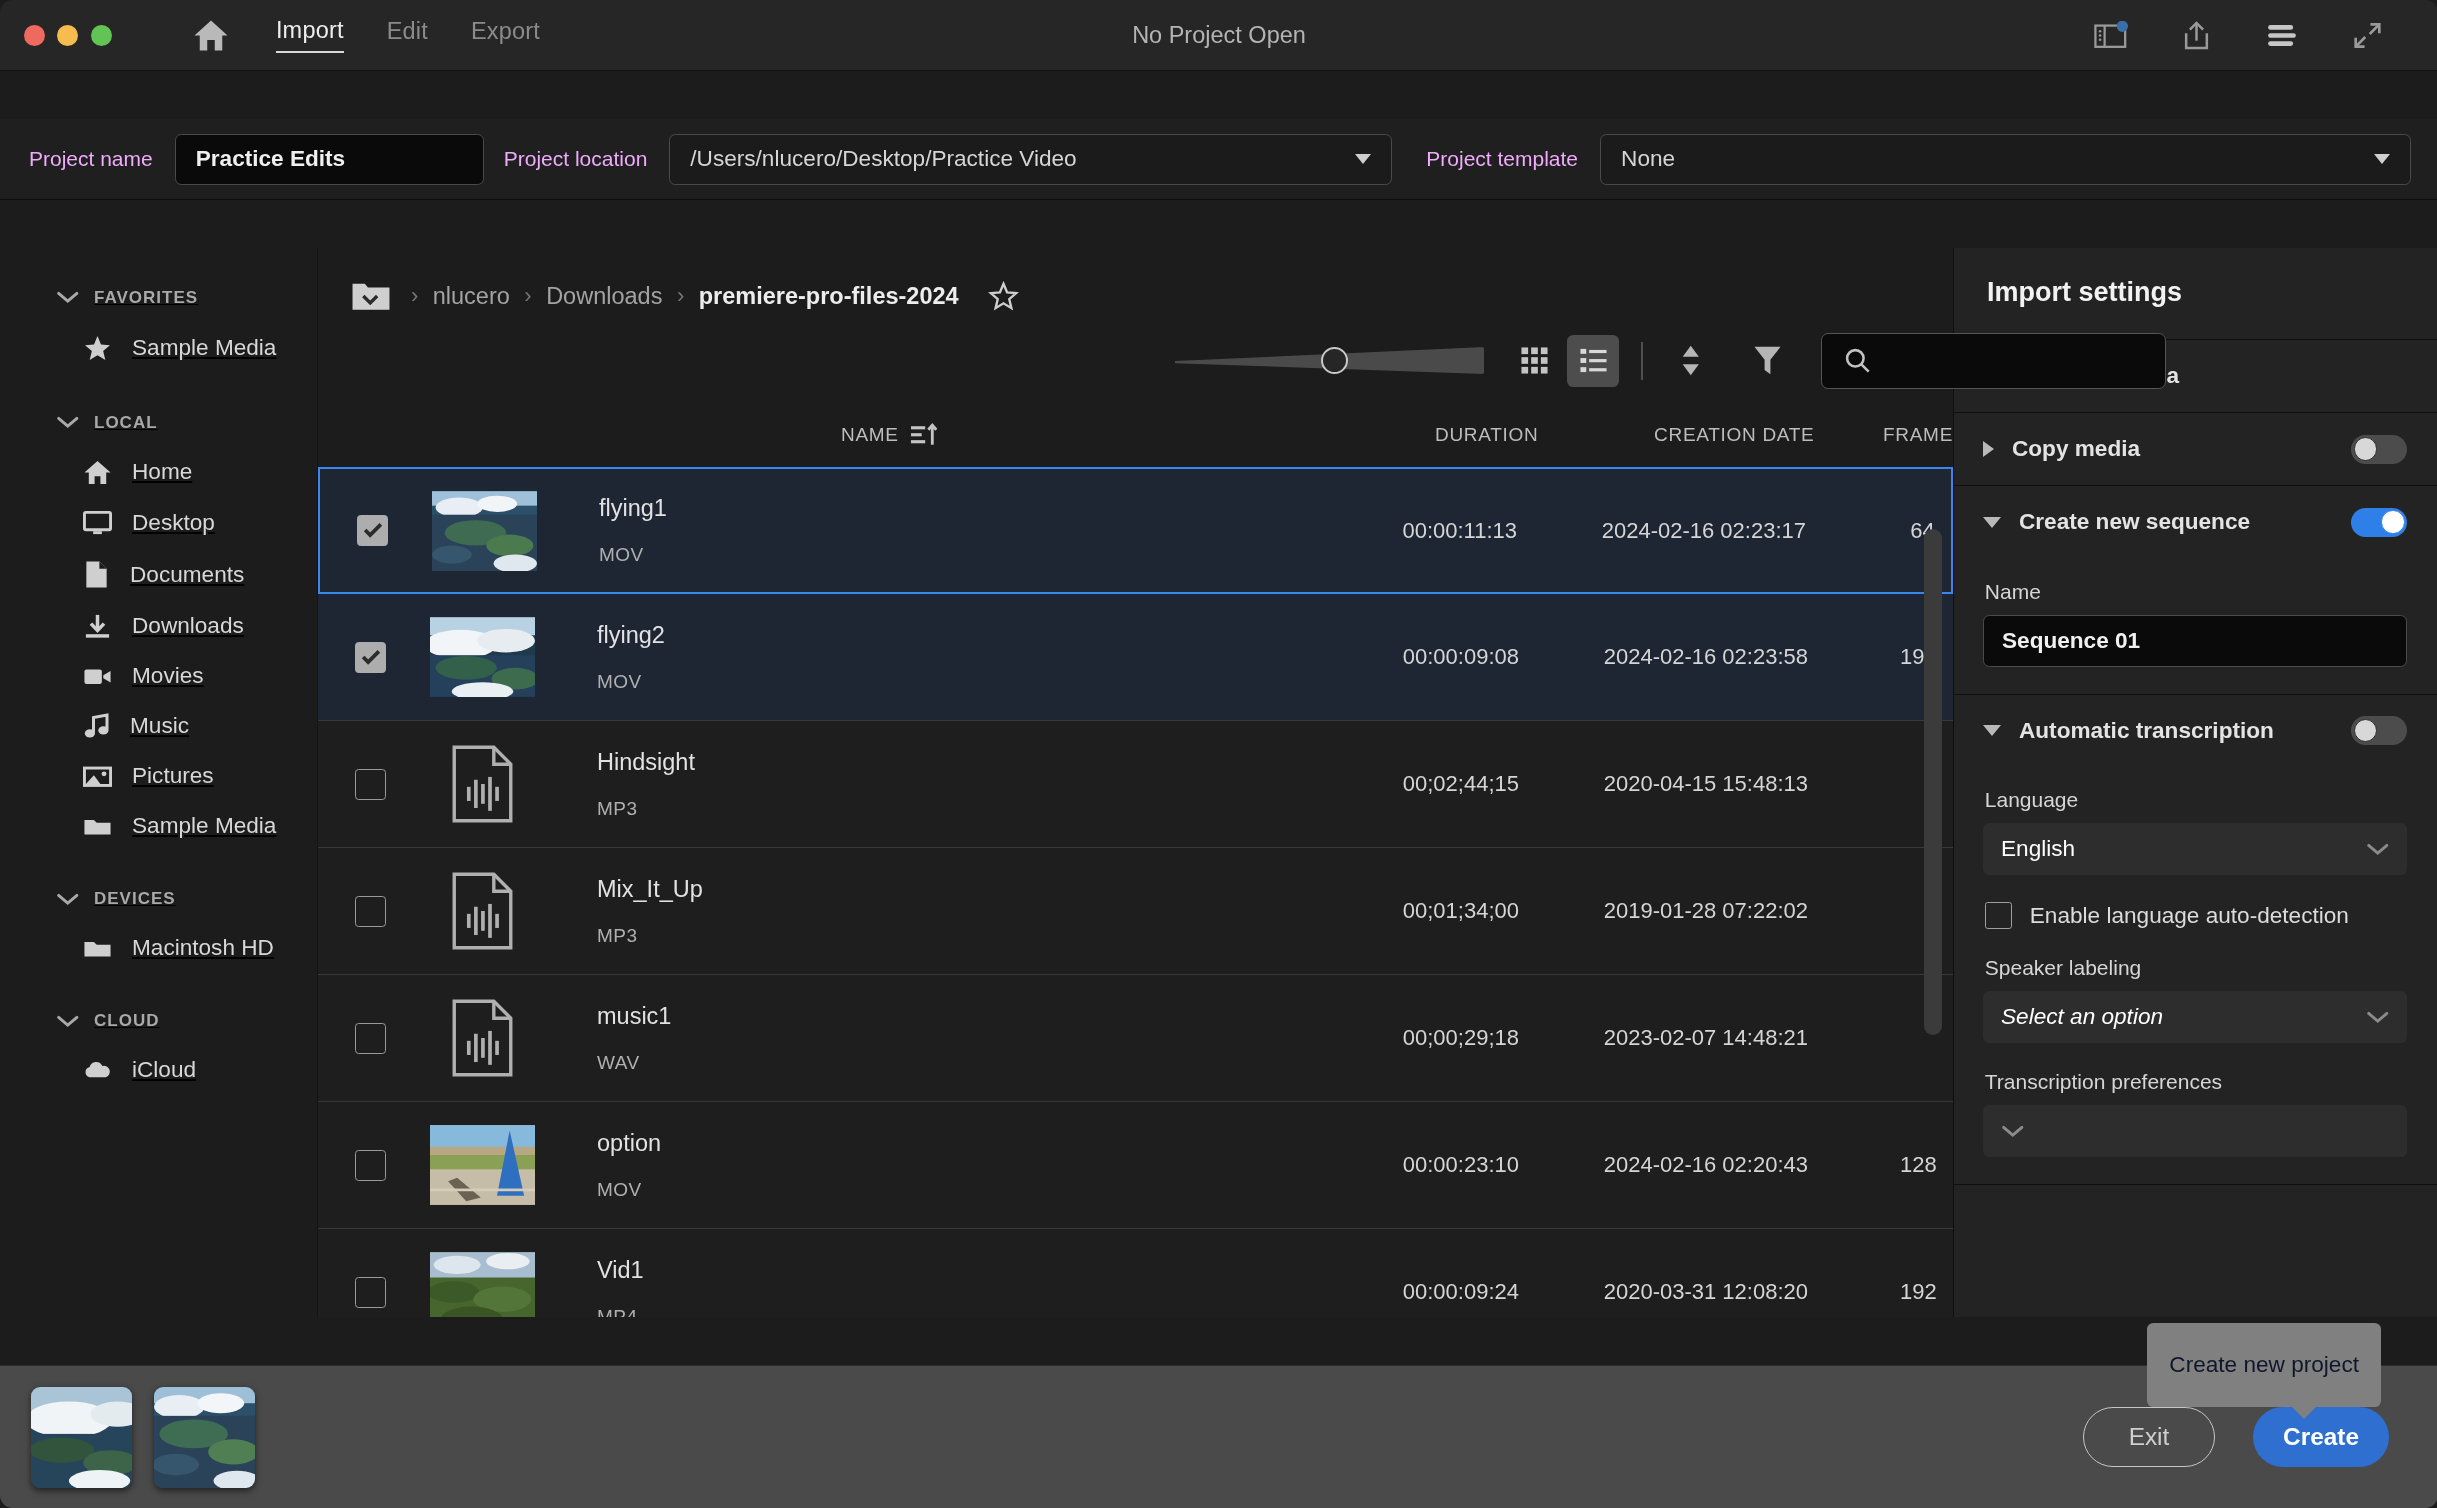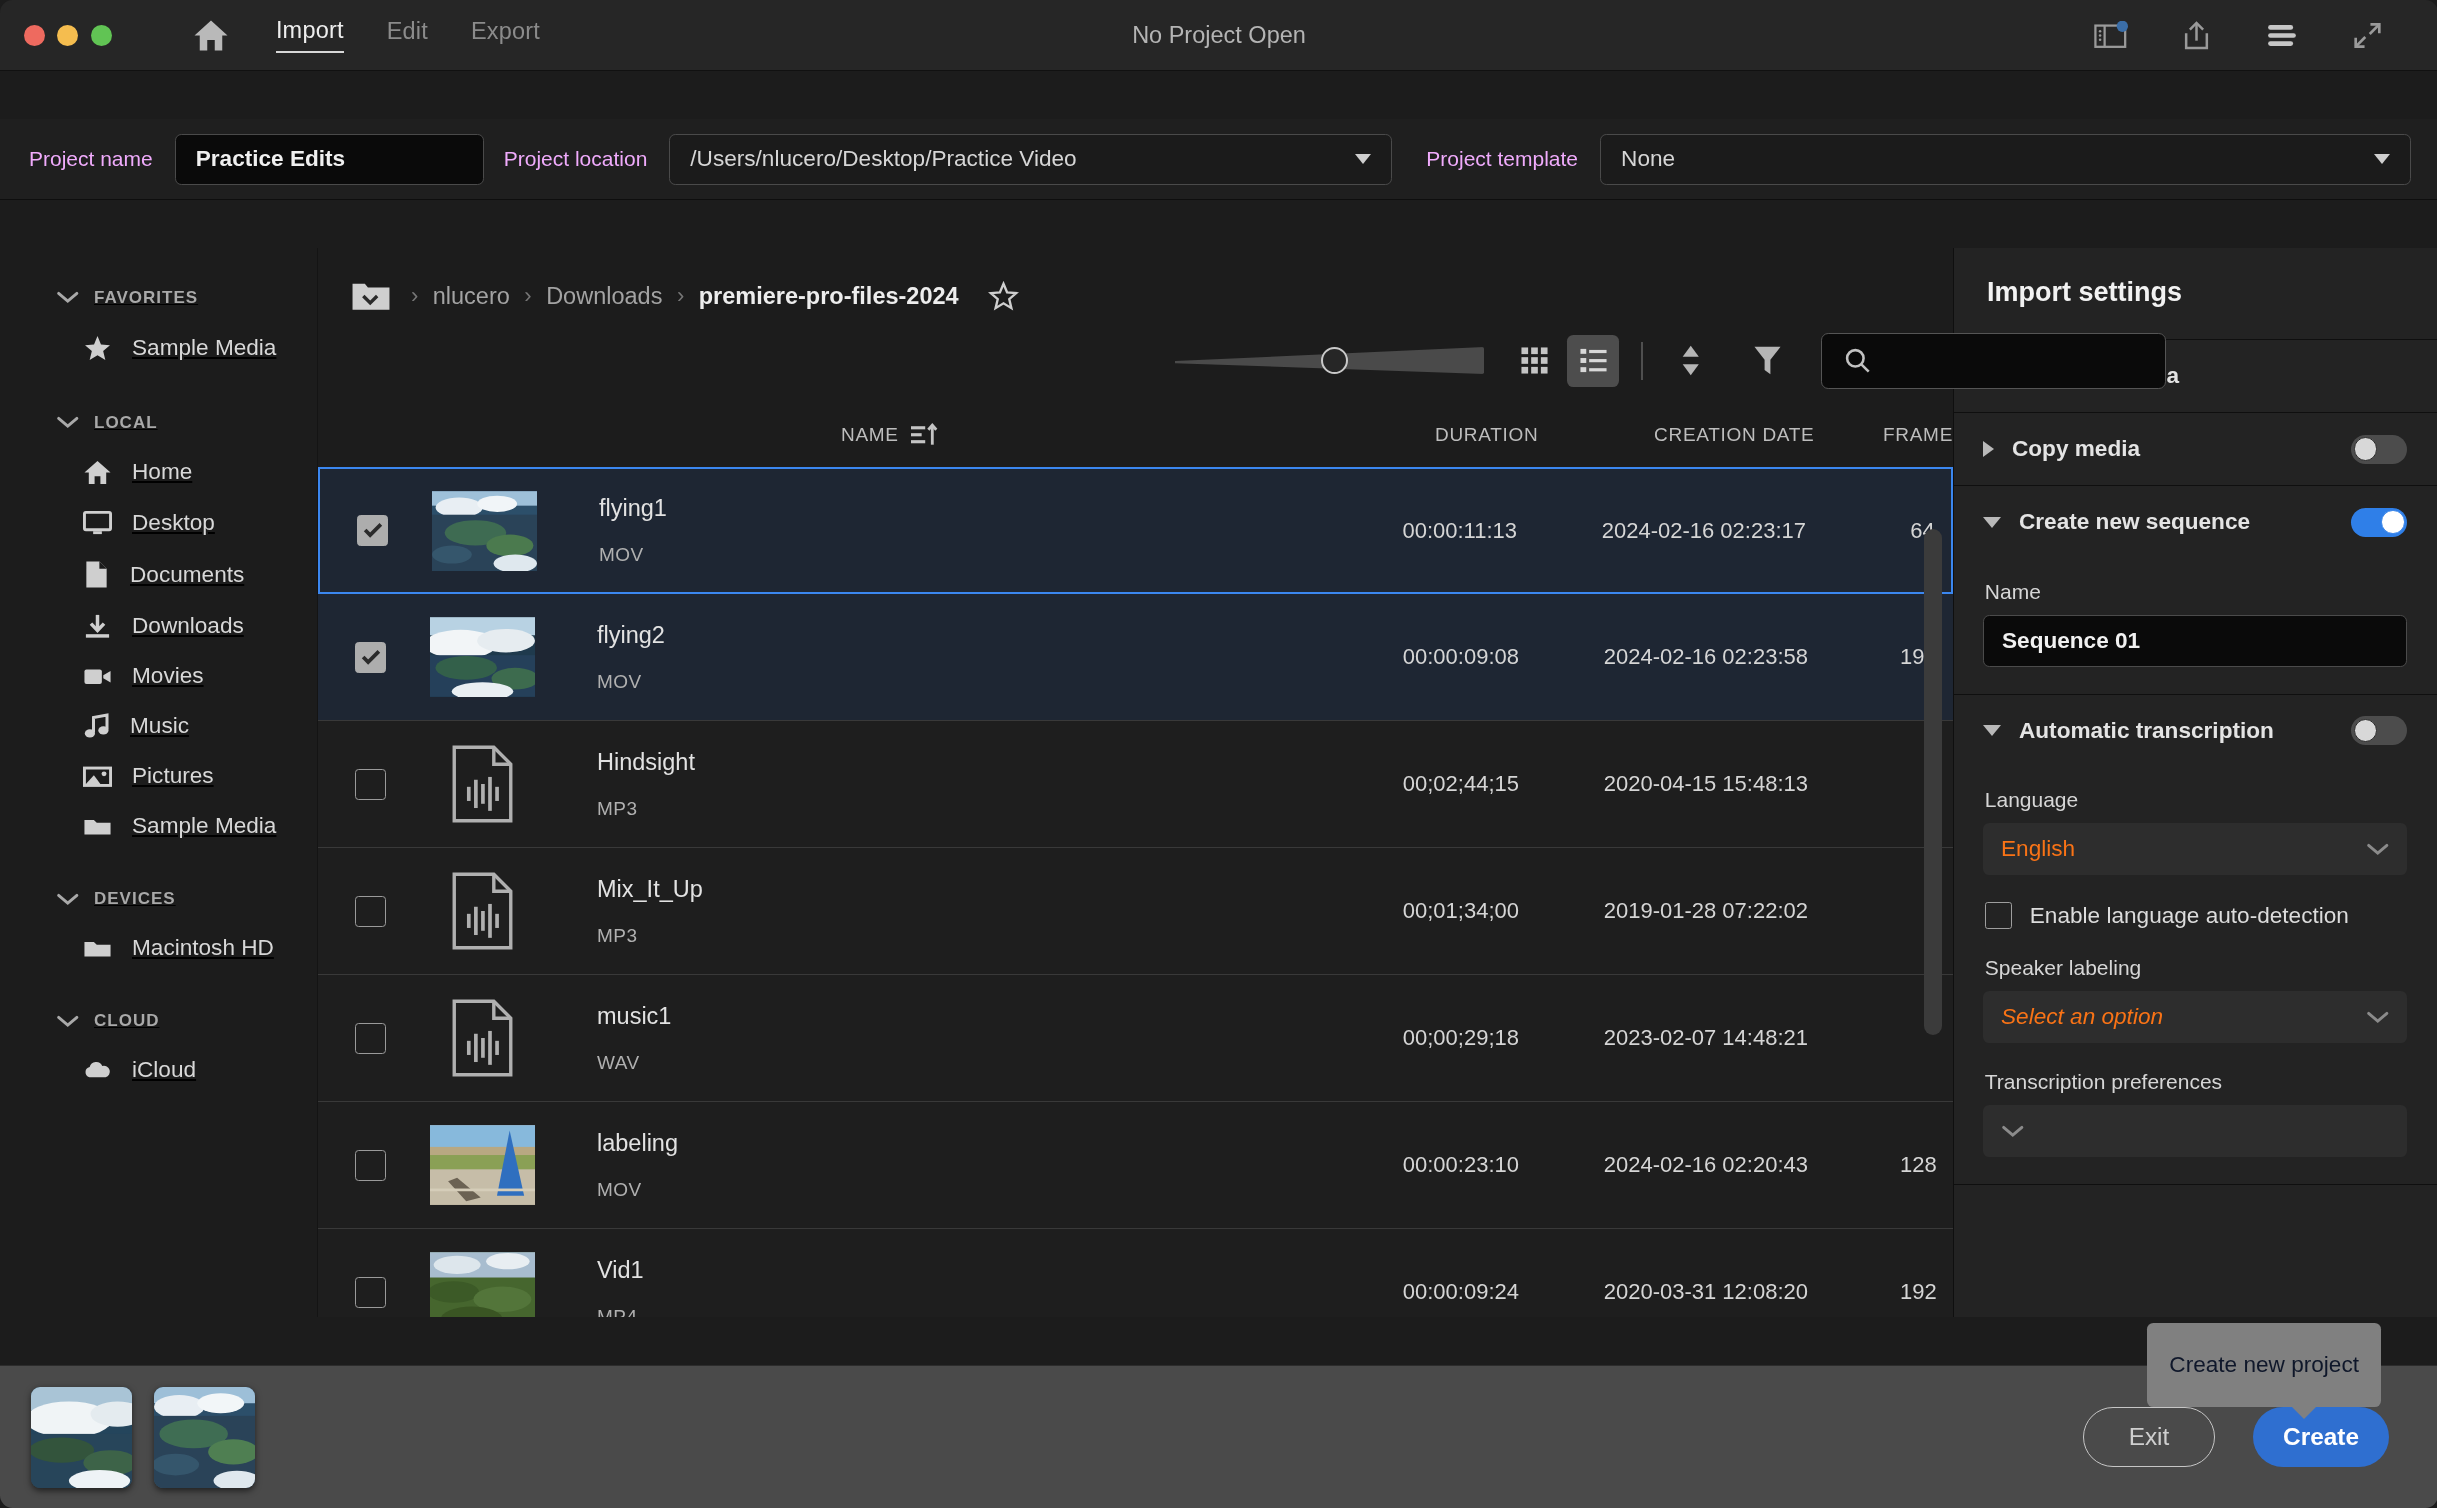--- a/index.html
+++ b/index.html
@@ -231,21 +231,21 @@
   .rp-bodyarea { padding: 5.4px 31px 27px 29px; }
   .fld-label { font-size: 21px; color: #d6d6d6; margin: 16.3px 0 11px 1.8px; }
   .fld-input {
     height: 52px; border-radius: 6.3px; background: #0a0a0a;
     border: 0.9px solid #4b4b4b; display: flex; align-items: center;
     padding: 0 18px; font-size: 22.6px; color: #f1f1f1; font-weight: bold;
   }
   .fld-select {
     height: 52px; border-radius: 6.3px; background: #2d2d2d;
     display: flex; align-items: center; justify-content: space-between;
-    padding: 0 18px; font-size: 22.6px; color: #f97316;
+    padding: 0 18px; font-size: 22.6px; color: #ffffff;
   }
   .fld-select.italic { font-style: italic; }
   .chk-row { display: flex; align-items: center; gap: 18px; margin: 27px 0 9px 1.8px; }
   .chk-box { width: 27px; height: 27px; border: 1.8px solid #9e9e9e; border-radius: 2.7px; }
   .chk-label { font-size: 22.6px; color: #dcdcdc; }
 
   
   .footer {
     height: 143px; flex: 0 0 143px;
     background: #4a4a4a; display: flex; align-items: center;
@@ -721,21 +721,21 @@
                   <rect y="24" width="116" height="10" fill="#b8a882"></rect>
                   <rect y="33" width="116" height="16" fill="#8aa055"></rect>
                   <rect y="49" width="116" height="39" fill="#c6bda8"></rect>
                   <path d="M88 6 L104 78 L74 78 Z" fill="#2f6fbf"></path>
                   <path d="M30 58 L56 80 L40 84 L20 62 Z" fill="#6b6253"></path>
                   <rect x="0" y="70" width="116" height="3" fill="#d5cdb9"></rect>
                 </svg>
               </div>
             </div>
             <div class="cell-name">
-              <div class="fname">labeling</div>
+              <div class="fname">option</div>
               <div class="fext">MOV</div>
             </div>
             <div class="cell-dur">00:00:23:10</div>
             <div class="cell-date">2024-02-16 02:20:43</div>
             <div class="cell-frame">128</div>
           </div>
 
           <div class="row">
             <div class="cell-check">
               <div class="cbox"></div>

